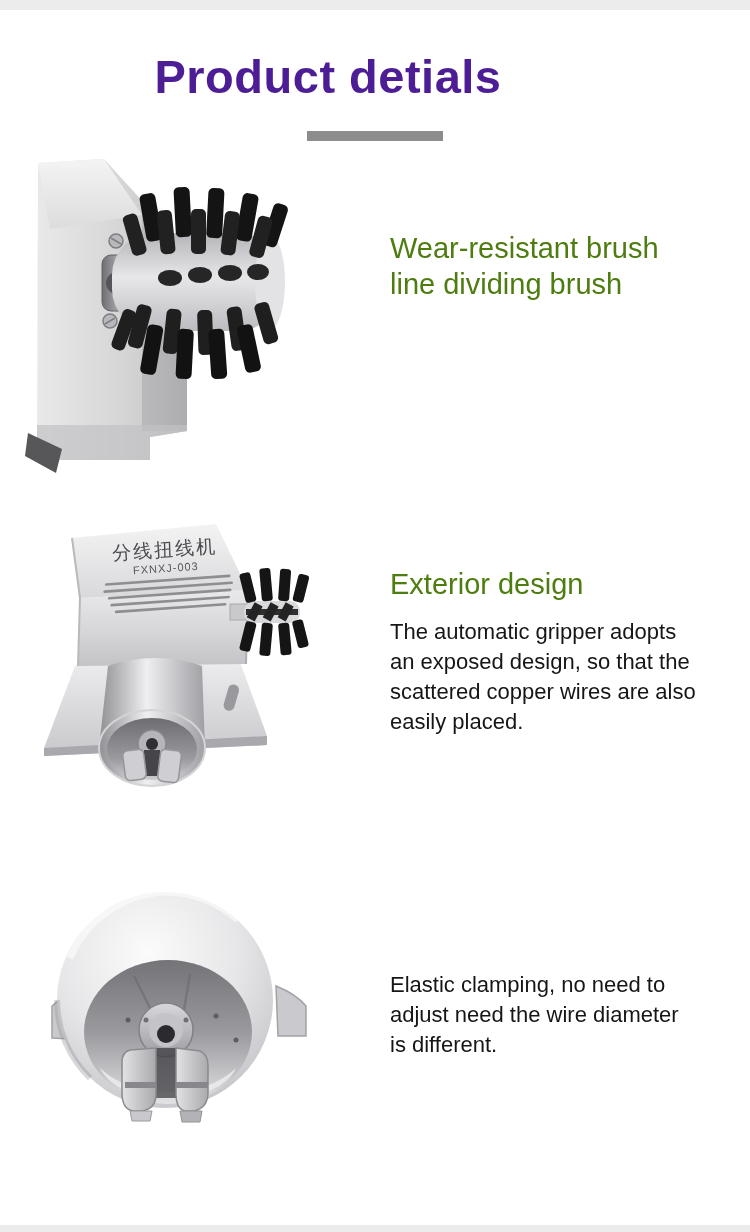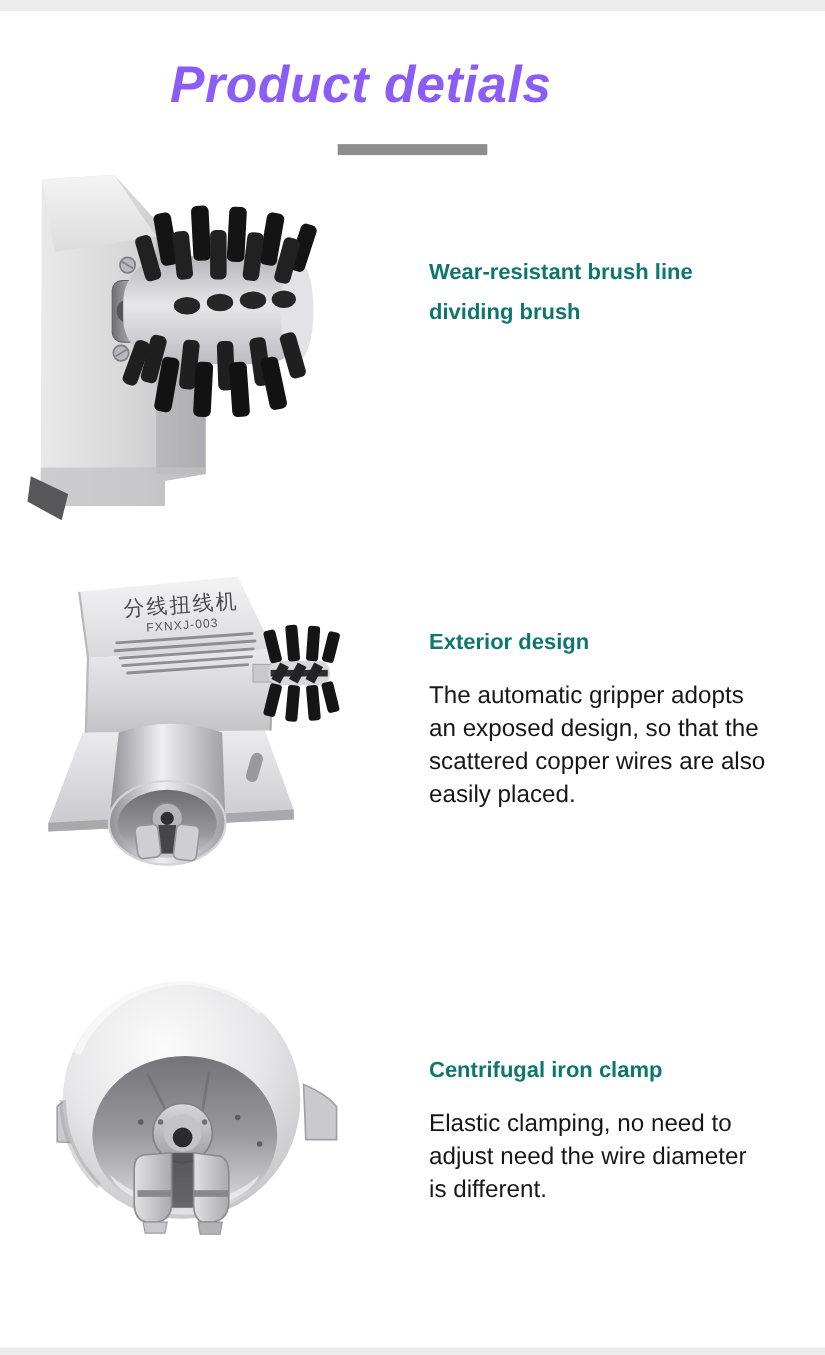--- a/index.html
+++ b/index.html
@@ -6,27 +6,27 @@
   html,body { width:750px; }
   body {
     width:750px; height:1232px; position:relative; overflow:hidden;
     background:#ffffff; font-family:"Liberation Sans", sans-serif; color:#161616;
   }
   .frame-strip { position:absolute; left:0; width:750px; background:#ececec; }
   .frame-strip.top { top:0; height:10px; }
   .frame-strip.bottom { top:1225px; height:7px; }
   .page-title {
     position:absolute; top:50px; left:0; width:656px; text-align:center;
-    font-size:47px; font-weight:bold; color:#8b5cf6; line-height:1.15; letter-spacing:0.5px;font-style:italic;
+    font-size:47px; font-weight:bold; color:#4c1d95; line-height:1.15; letter-spacing:0.5px;
   }
   .title-divider { position:absolute; top:131px; left:307px; width:136px; height:10px; background:#8d8d8d; }
   .photo { position:absolute; }
   .photo svg { display:block; width:100%; height:100%; }
   .text-block { position:absolute; left:390px; }
-  .section-heading { font-size:20px; font-weight:700; line-height:36px; max-width:310px; color:#0f766e; }
+  .section-heading { font-size:29px; font-weight:400; line-height:36px; max-width:310px; color:#4d7c0f; }
   .section-body { font-size:22px; font-weight:400; line-height:30px; max-width:308px; margin-top:15px; color:#161616; }
   #photo-brush { left:20px; top:155px; width:320px; height:320px; }
   #photo-exterior { left:20px; top:498px; width:330px; height:340px; }
   #photo-clamp { left:30px; top:878px; width:330px; height:245px; }
   #text-1 { top:230px; }
   #text-2 { top:566px; }
   #text-3 { top:955px; }
   .cn-label { font-family:"DejaVu Sans", sans-serif; }
 </style>
 </head>
@@ -284,15 +284,14 @@
       <rect x="95" y="204" width="31" height="6" fill="#88888c"></rect>
       <rect x="146" y="204" width="32" height="6" fill="#88888c"></rect>
       <path d="M100,233 L122,233 L120,243 L102,243 Z" fill="#c9c9cd" stroke="#9b9b9f" stroke-width="1"></path>
       <path d="M150,233 L172,233 L170,244 L152,244 Z" fill="#b3b3b7" stroke="#94949八" stroke-width="0"></path>
       <path d="M150,233 L172,233 L170,244 L152,244 Z" fill="none" stroke="#949498" stroke-width="1"></path>
     </g>
   </svg>
 </div>
 
 <div class="text-block" id="text-3">
-  <h2 class="section-heading">Centrifugal iron clamp</h2>
   <p class="section-body">Elastic clamping, no need to adjust need the wire diameter is different.</p>
 </div>
 
 </body></html>

